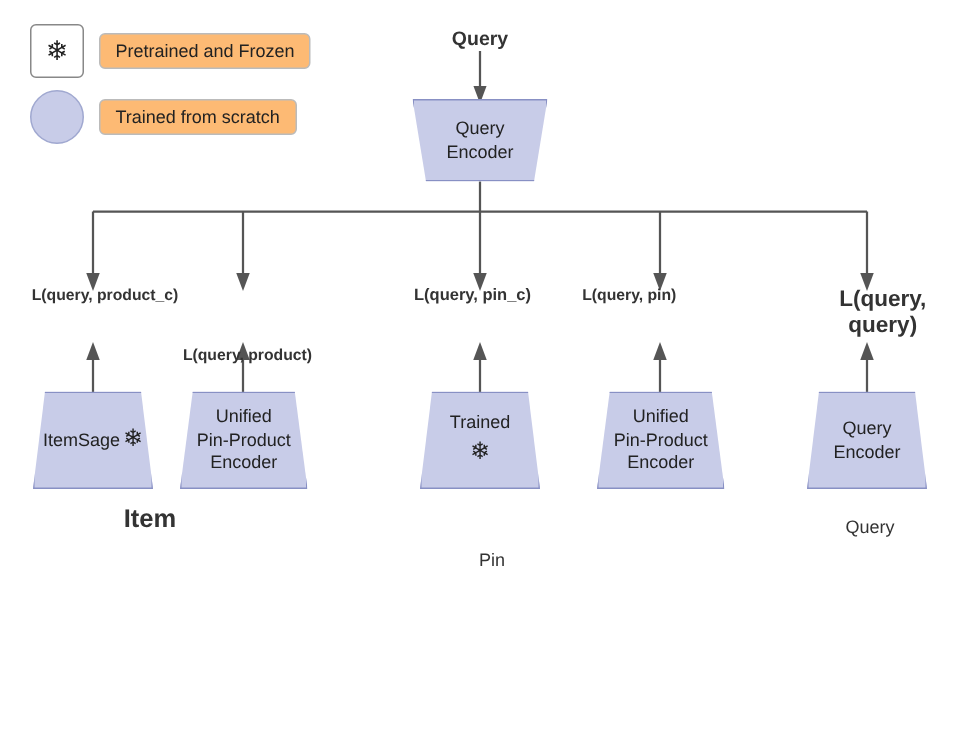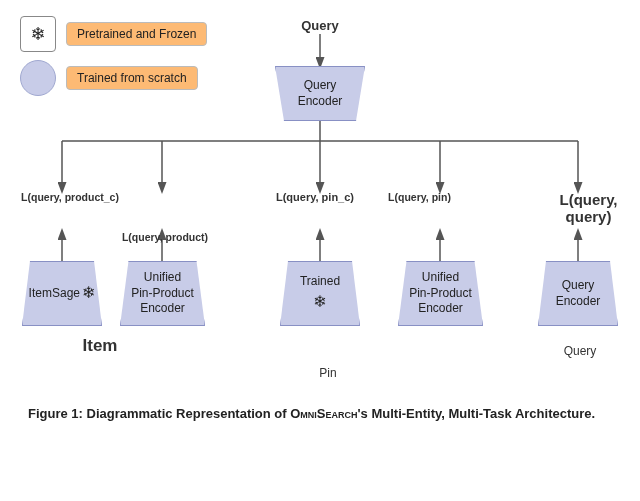--- a/index.html
+++ b/index.html
@@ -219,17 +219,14 @@
         <span>Query<br>Encoder</span>
       </div>
 
       <div class="node-label" style="top:320px; left:40px; width:80px; font-size:17px; font-weight:700;">Item</div>
       <div class="node-label" style="top:328px; left:278px; width:60px; font-size:12px; font-weight:500;margin-top:22px;">Pin</div>
       <div class="node-label" style="top:328px; left:530px; width:60px; font-size:12px; font-weight:500;">Query</div>
 
     </div>
   </div>
 
-  <div class="figure-caption">
-    <strong>Figure 1: Diagrammatic Representation of <span class="small-caps">OmniSearch</span>'s Multi-Entity, Multi-Task Architecture.</strong>
-  </div>
 
 </div>
 
 </body></html>

